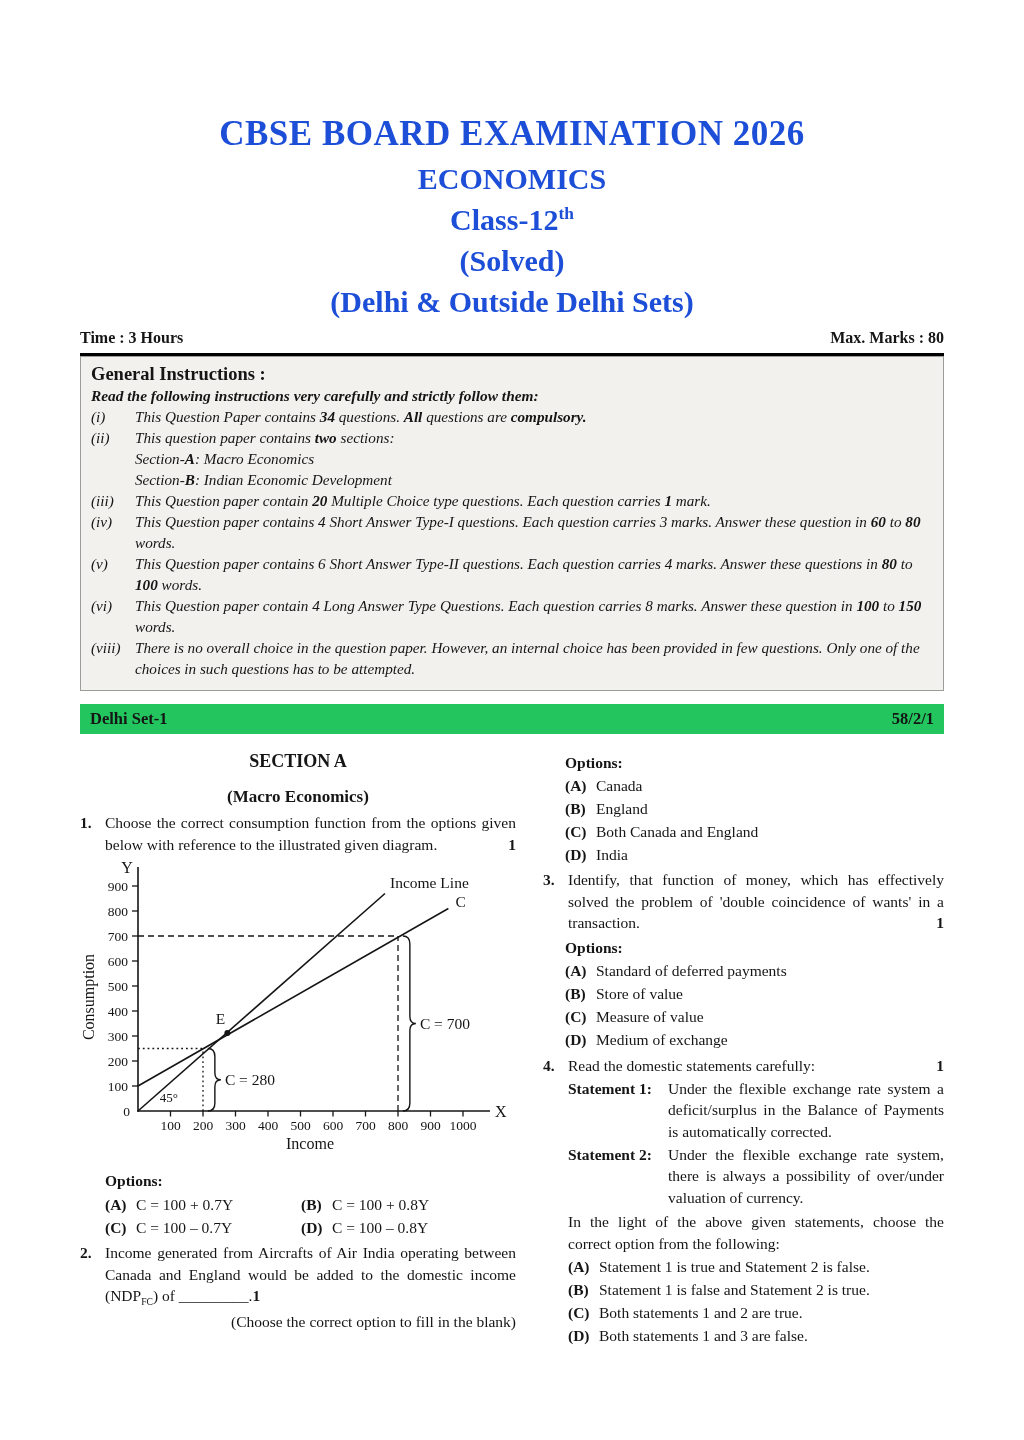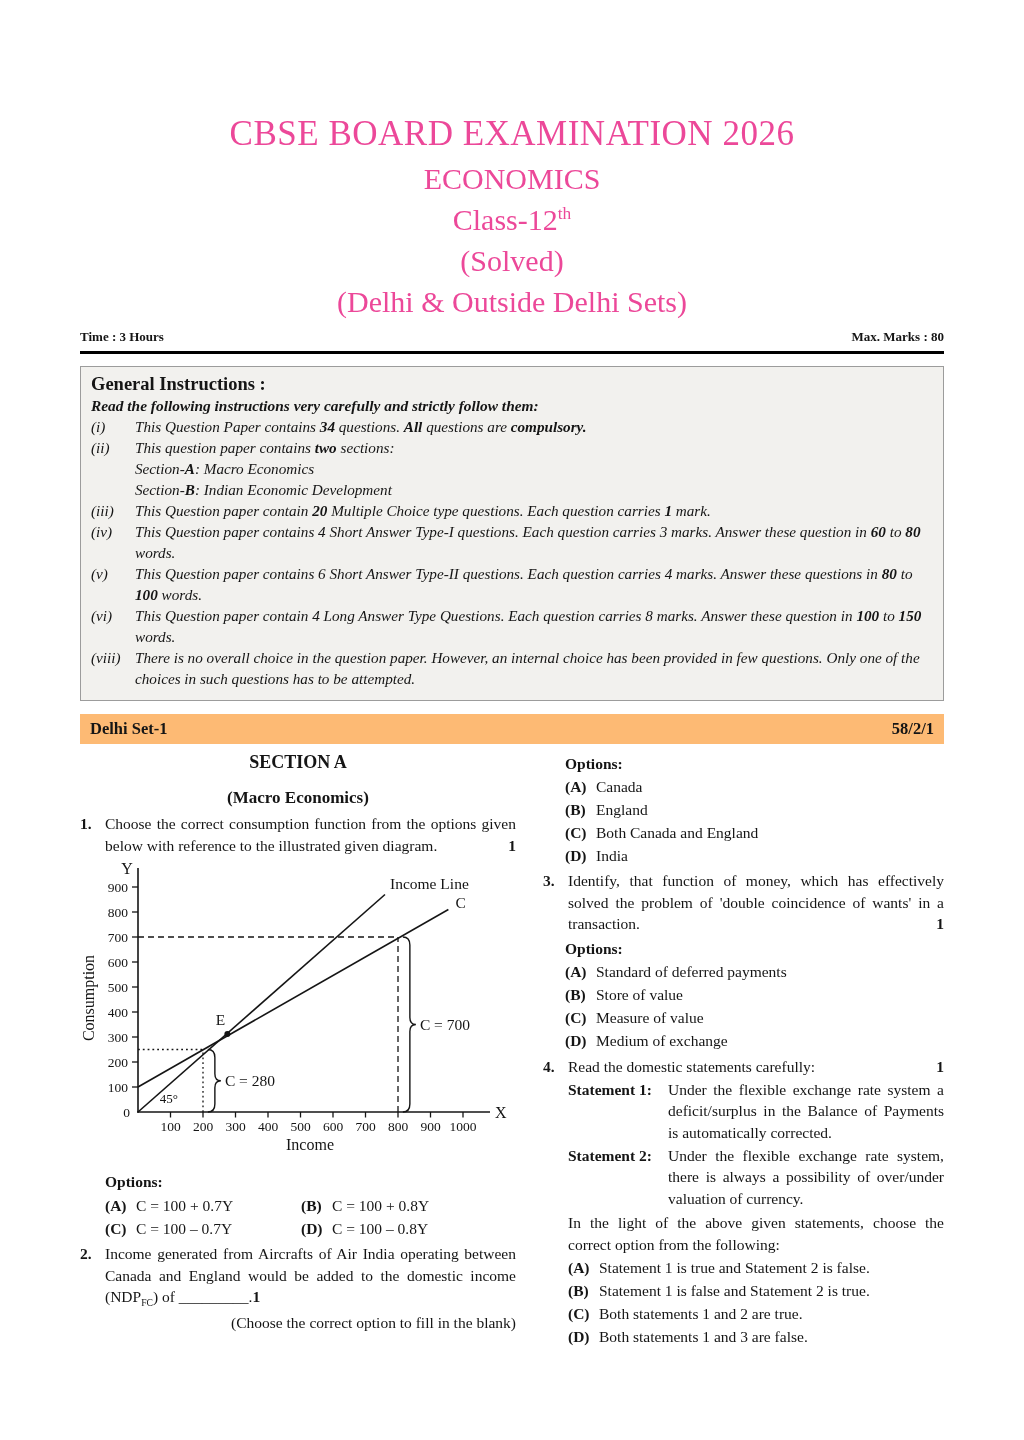--- a/index.html
+++ b/index.html
@@ -4,43 +4,43 @@
 <style>
   html,body{margin:0;padding:0;}
   body{
     width:1024px;height:1440px;background:#ffffff;color:#151515;
     font-family:"Liberation Serif","DejaVu Serif",serif;
     -webkit-font-smoothing:antialiased;overflow:hidden;
   }
   .page{box-sizing:border-box;width:1024px;height:1440px;padding:116px 80px 0 80px;}
 
   
-  .title-block{text-align:center;font-weight:normal;color:#ec4899;line-height:1;}
+  .title-block{text-align:center;font-weight:bold;color:#1d4ed8;line-height:1;}
   .title-block .t1{font-size:35px;margin-bottom:13px;letter-spacing:.5px;}
   .title-block .t2{font-size:30px;margin-bottom:11px;}
   .title-block sup{font-size:58%;}
 
   
-  .time-row{display:flex;justify-content:space-between;font-weight:bold;font-size:13px;
+  .time-row{display:flex;justify-content:space-between;font-weight:bold;font-size:16px;
     margin-top:12px;padding-bottom:6px;border-bottom:3px solid #000;}
 
   
-  .instructions{margin-top:12px;background:#f2f1ee;border:1px solid #9c9c9c;padding:7px 12px 10px 10px;}
+  .instructions{background:#f2f1ee;border:1px solid #9c9c9c;padding:7px 12px 10px 10px;}
   .gi-title{font-weight:bold;font-size:18.5px;margin-bottom:2px;}
   .gi-intro{font-weight:bold;font-style:italic;font-size:15.4px;margin-bottom:2px;}
   .gi-row{display:grid;grid-template-columns:44px 1fr;font-style:italic;font-size:15.2px;line-height:1.38;}
   .gi-label{}
   .gi-text{}
 
   
-  .set-bar{margin-top:13px;background:#fdba74;padding:5px 10px;display:flex;
+  .set-bar{margin-top:13px;background:#22c55e;padding:5px 10px;display:flex;
     justify-content:space-between;font-weight:bold;font-size:16.5px;}
 
   
-  .columns{display:flex;gap:27px;margin-top:6px;}
+  .columns{display:flex;gap:27px;margin-top:15px;}
   .col{font-size:15.5px;line-height:1.39;}
   .col-left{width:436px;}
   .col-right{width:401px;}
   .sec-title{text-align:center;font-weight:bold;font-size:18px;margin-bottom:11px;}
   .sec-sub{text-align:center;font-weight:bold;font-size:17px;margin-bottom:4px;}
 
   .q{position:relative;padding-left:25px;margin-top:4px;}
   .q-num{position:absolute;left:0;top:0;font-weight:bold;}
   .q-text{margin:0;text-align:justify;}
   .mark{float:right;font-weight:bold;margin-left:10px;}

